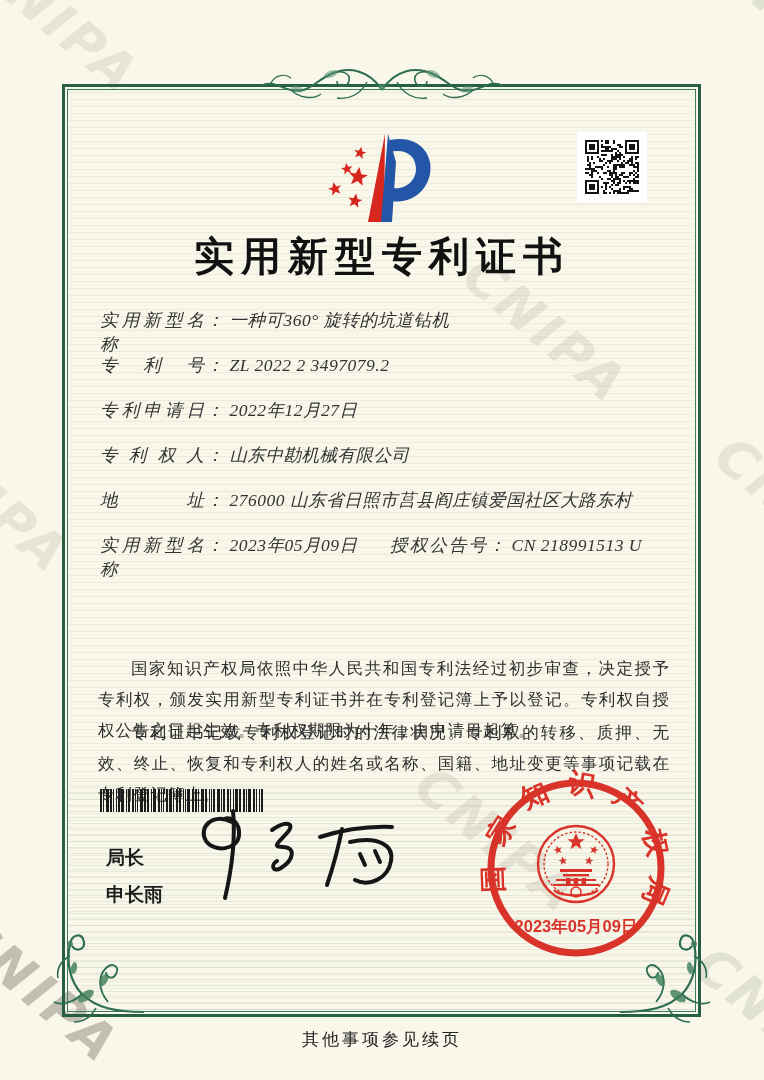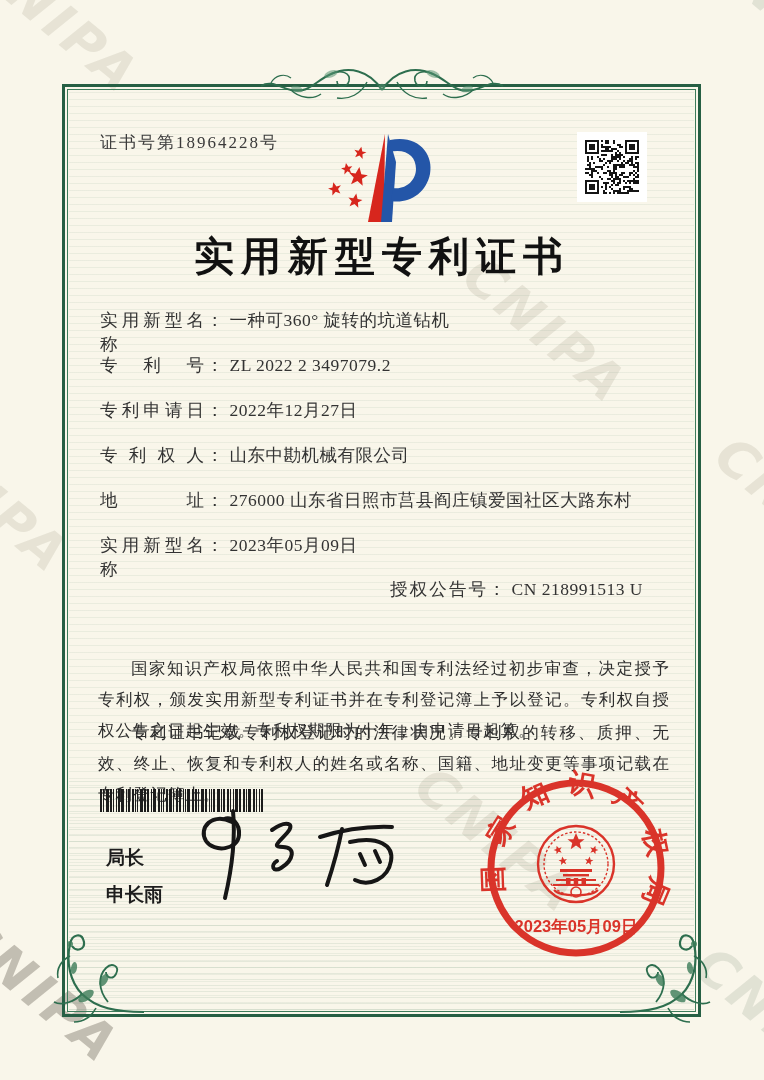--- a/index.html
+++ b/index.html
@@ -25,26 +25,26 @@
   .corner.bl{left:52px;bottom:52px;}
   .corner.br{right:52px;bottom:52px;transform:scaleX(-1);}
   
   .certno{position:absolute;left:100px;top:131px;font-size:17px;letter-spacing:2px;color:#3a3a3a;}
   .logo{position:absolute;left:318px;top:128px;}
   .qr{position:absolute;left:583px;top:138px;width:58px;height:58px;background:#fff;
       box-shadow:0 0 0 6px #fff;}
   .title{position:absolute;left:0;right:0;top:229px;text-align:center;font-size:40px;
          font-weight:bold;letter-spacing:7px;color:#111;}
   .fields{position:absolute;left:100px;top:308px;width:580px;}
-  .frow{position:relative;height:45px;font-size:17.5px;color:#333;}
+  .frow{position:relative;height:45px;font-size:17.5px;color:#333;font-style:italic;}
   .flabel{display:inline-block;width:104px;text-align:justify;text-align-last:justify;
           vertical-align:top;}
   .fcolon{display:inline-block;margin:0 6px 0 2px;}
   .fvalue{display:inline-block;letter-spacing:.5px;}
-  .fpair2{position:absolute;left:290px;top:0;margin-top:44px;}
+  .fpair2{position:absolute;left:290px;top:0;}
   .fpair2 .flabel{width:96px;}
   .body-par{position:absolute;left:98px;width:572px;font-size:16.5px;line-height:31px;
             color:#2e2e2e;text-indent:2em;letter-spacing:1px;text-align:justify;}
   .p1{top:653px;}
   .p2{top:717px;}
   .barcode{position:absolute;left:100px;top:789px;width:212px;height:23px;overflow:hidden;
            white-space:nowrap;font-size:0;}
   .barcode i{display:inline-block;height:100%;background:#1c1c1c;}
   .sig-title{position:absolute;left:106px;top:845px;font-size:19px;font-weight:bold;
              font-family:"Liberation Sans","DejaVu Sans",sans-serif;color:#1d1d1d;}
@@ -122,21 +122,20 @@
       <path d="M18,40 C10,44 4,52 6,62" stroke-width="1.6"></path>
     </g>
     <g fill="#3c7c59" opacity="0.8">
       <ellipse cx="34" cy="80" rx="9" ry="4.5" transform="rotate(-35 34 80)"></ellipse>
       <ellipse cx="52" cy="64" rx="7" ry="3.6" transform="rotate(-60 52 64)"></ellipse>
       <ellipse cx="22" cy="52" rx="6" ry="3" transform="rotate(-80 22 52)"></ellipse>
       <circle cx="18" cy="28" r="3"></circle>
     </g>
   </svg>
 
-  <div class="certno">证书号第18964228号</div>
 
   <svg class="logo" width="124" height="102" viewBox="0 0 124 102">
     <defs>
       <path id="star" d="M0,-1 L0.294,-0.309 L0.951,-0.309 L0.42,0.118 L0.588,0.809 L0,0.4 L-0.588,0.809 L-0.42,0.118 L-0.951,-0.309 L-0.294,-0.309 Z"></path>
     </defs>
     <path d="M67,6 L50,94 L66,94 Z" fill="#d7261d"></path>
     <path d="M70,6 L63,94 L74,94 L78,34 Z" fill="#2456a8"></path>
     <path d="M72,12 C100,6 116,26 112,46 C108,66 90,76 73,73 L75,60 C88,62 98,52 98,41 C98,28 88,20 71,24 Z" fill="#2456a8"></path>
     <g fill="#d7261d">
       <use href="#star" transform="translate(42,25) scale(6.5) rotate(12)"></use>
@@ -548,14 +547,15 @@
       <use href="#star" transform="translate(113,93) scale(4.5) rotate(10)"></use>
       <rect x="84" y="101" width="32" height="3"></rect>
       <rect x="87" y="106" width="26" height="2.4"></rect>
       <rect x="90" y="110" width="4.5" height="6"></rect>
       <rect x="97.7" y="110" width="4.5" height="6"></rect>
       <rect x="105.5" y="110" width="4.5" height="6"></rect>
     </g>
     <text x="100" y="164" text-anchor="middle" font-size="16.5" font-weight="bold" fill="#d8261c" font-family="Liberation Sans, DejaVu Sans, sans-serif">2023年05月09日</text>
   </svg>
 
+  <div class="contnote">其他事项参见续页</div>
 
 </div>
 
 </body></html>

